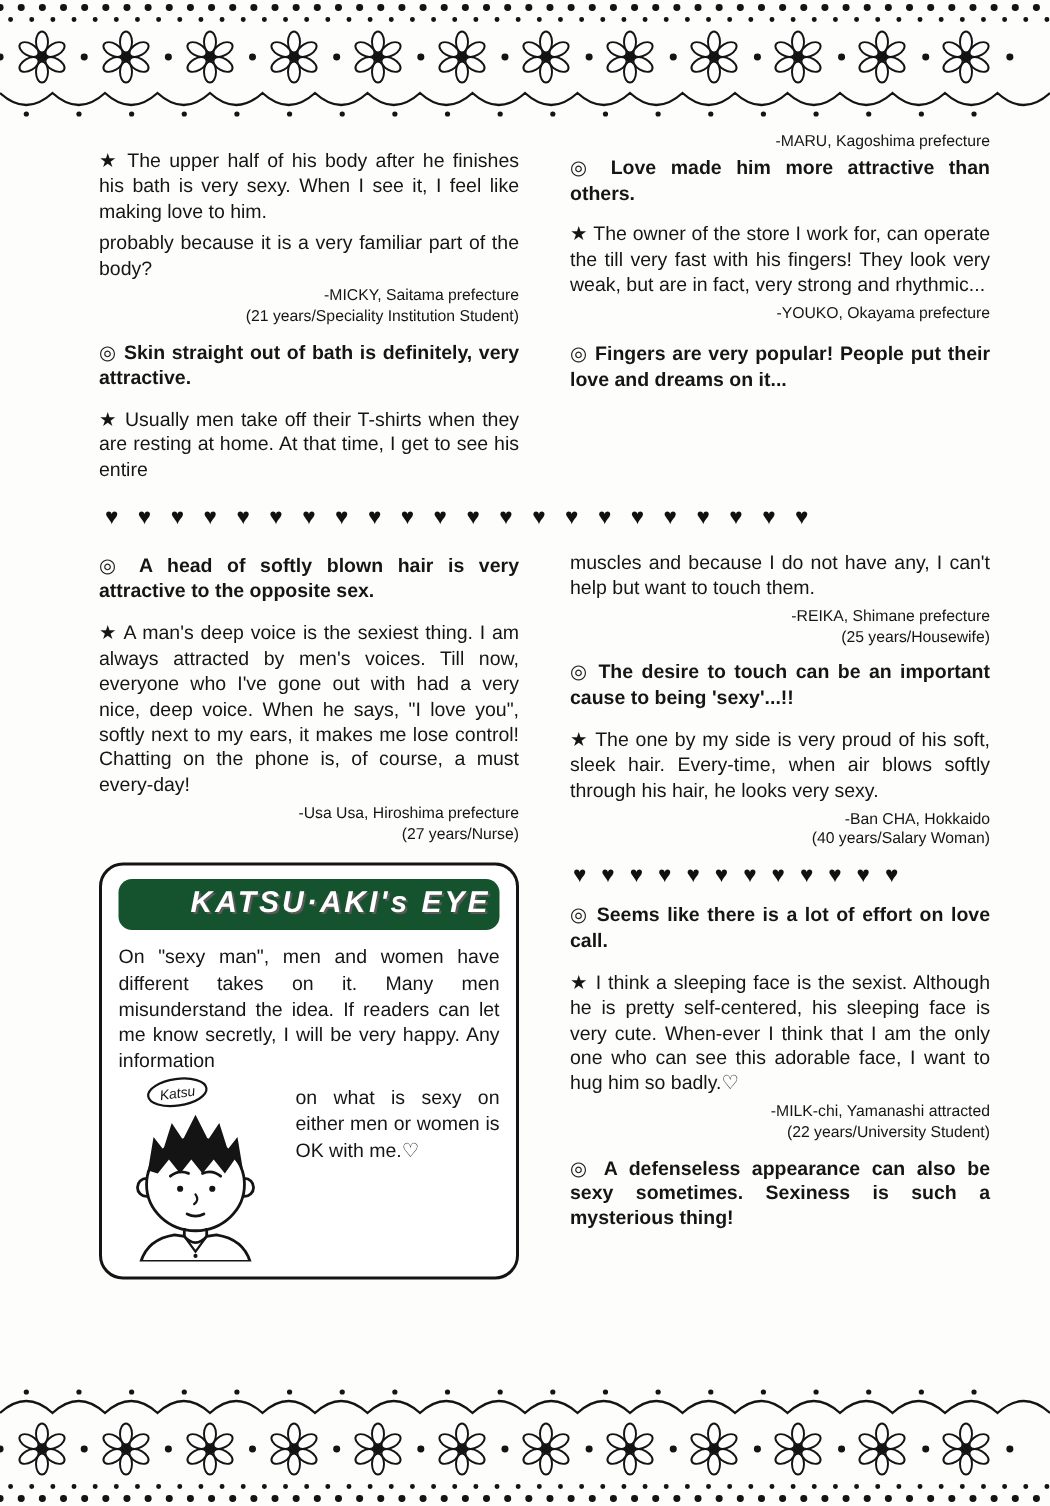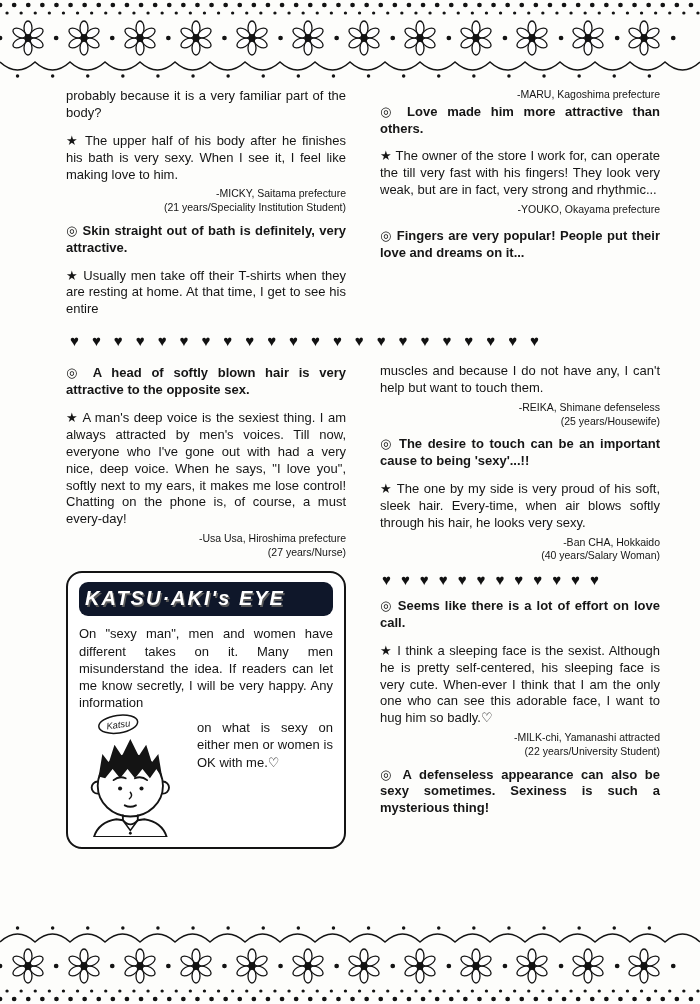--- a/index.html
+++ b/index.html
@@ -21,21 +21,21 @@
   .verdict   { font-size:13px; line-height:1.3; font-weight:bold; text-align:justify; margin:2px 0 4px; }
   .attr      { font-size:10.5px; line-height:1.3; text-align:right; margin:0; }
   .attr-last { margin-bottom:8px; }
   .mt { margin-top:11px; }
 
   .hearts { font-size:15px; font-weight:bold; white-space:nowrap; overflow:hidden; color:#111; }
   .hearts-full { width:594px; text-align:left; letter-spacing:13px; margin:10px 0 14px 4px; }
   .hearts-right { letter-spacing:10px; margin:6px 0 10px 2px; }
 
   .katsu-box { margin-top:12px; border:2.5px solid #141414; border-radius:16px; padding:9px 11px 10px; background:#fff; }
-  .katsu-title-bar { background:#0f172a; border-radius:9px; padding:5px 6px 6px; text-align:left; margin-bottom:9px; }
+  .katsu-title-bar { background:#14532d; border-radius:9px; padding:5px 6px 6px; text-align:right; margin-bottom:9px; }
   .katsu-title { color:#ffffff; font-weight:bold; font-style:italic; font-size:20px; letter-spacing:2px;
                  text-shadow:1.5px 1.5px 0 #5a5a5a; white-space:nowrap; }
   .katsu-text { font-size:13px; line-height:1.32; text-align:justify; margin:0 0 2px; }
   .katsu-row { display:flex; align-items:flex-start; gap:6px; }
   .katsu-face { flex:0 0 auto; }
   .katsu-text2 { flex:1 1 auto; font-size:13px; line-height:1.32; text-align:justify; margin-top:6px; }
 </style>
 </head>
 <body>
 
@@ -74,22 +74,22 @@
         <line x1="17.5" y1="76" x2="682.5" y2="76" stroke="#141414" stroke-width="3.4" stroke-linecap="round" stroke-dasharray="0.1 35"></line>
       </g>
     </defs>
     <use href="#lace-band"></use>
   </svg>
 
   <div class="content">
 
     <div class="cols">
       <div class="col">
+        <p class="body-text mt">★ The upper half of his body after he finishes his bath is very sexy. When I see it, I feel like making love to him.</p>
         <p class="body-text">probably because it is a very familiar part of the body?</p>
-        <p class="body-text mt">★ The upper half of his body after he finishes his bath is very sexy. When I see it, I feel like making love to him.</p>
         <p class="attr">-MICKY, Saitama prefecture</p>
         <p class="attr attr-last">(21 years/Speciality Institution Student)</p>
         <p class="verdict">◎ Skin straight out of bath is definitely, very attractive.</p>
         <p class="body-text mt">★ Usually men take off their T-shirts when they are resting at home. At that time, I get to see his entire</p>
       </div>
       <div class="col">
         <p class="attr">-MARU, Kagoshima prefecture</p>
         <p class="verdict">◎ Love made him more attractive than others.</p>
         <p class="body-text mt">★ The owner of the store I work for, can operate the till very fast with his fingers! They look very weak, but are in fact, very strong and rhythmic...</p>
         <p class="attr">-YOUKO, Okayama prefecture</p>
@@ -142,21 +142,21 @@
                 <text x="42" y="16" text-anchor="middle" font-size="10" font-style="italic" fill="#141414">Katsu</text>
               </g>
             </svg>
             <p class="katsu-text2">on what is sexy on either men or women is OK with me.♡</p>
           </div>
         </div>
       </div>
 
       <div class="col">
         <p class="body-text">muscles and because I do not have any, I can't help but want to touch them.</p>
-        <p class="attr">-REIKA, Shimane defenseless</p>
+        <p class="attr">-REIKA, Shimane prefecture</p>
         <p class="attr attr-last">(25 years/Housewife)</p>
         <p class="verdict">◎ The desire to touch can be an important cause to being 'sexy'...!!</p>
         <p class="body-text mt">★ The one by my side is very proud of his soft, sleek hair. Every-time, when air blows softly through his hair, he looks very sexy.</p>
         <p class="attr">-Ban CHA, Hokkaido</p>
         <p class="attr attr-last">(40 years/Salary Woman)</p>
 
         <div class="hearts hearts-right">♥♥♥♥♥♥♥♥♥♥♥♥</div>
 
         <p class="verdict">◎ Seems like there is a lot of effort on love call.</p>
         <p class="body-text mt">★ I think a sleeping face is the sexist. Although he is pretty self-centered, his sleeping face is very cute. When-ever I think that I am the only one who can see this adorable face, I want to hug him so badly.♡</p>

